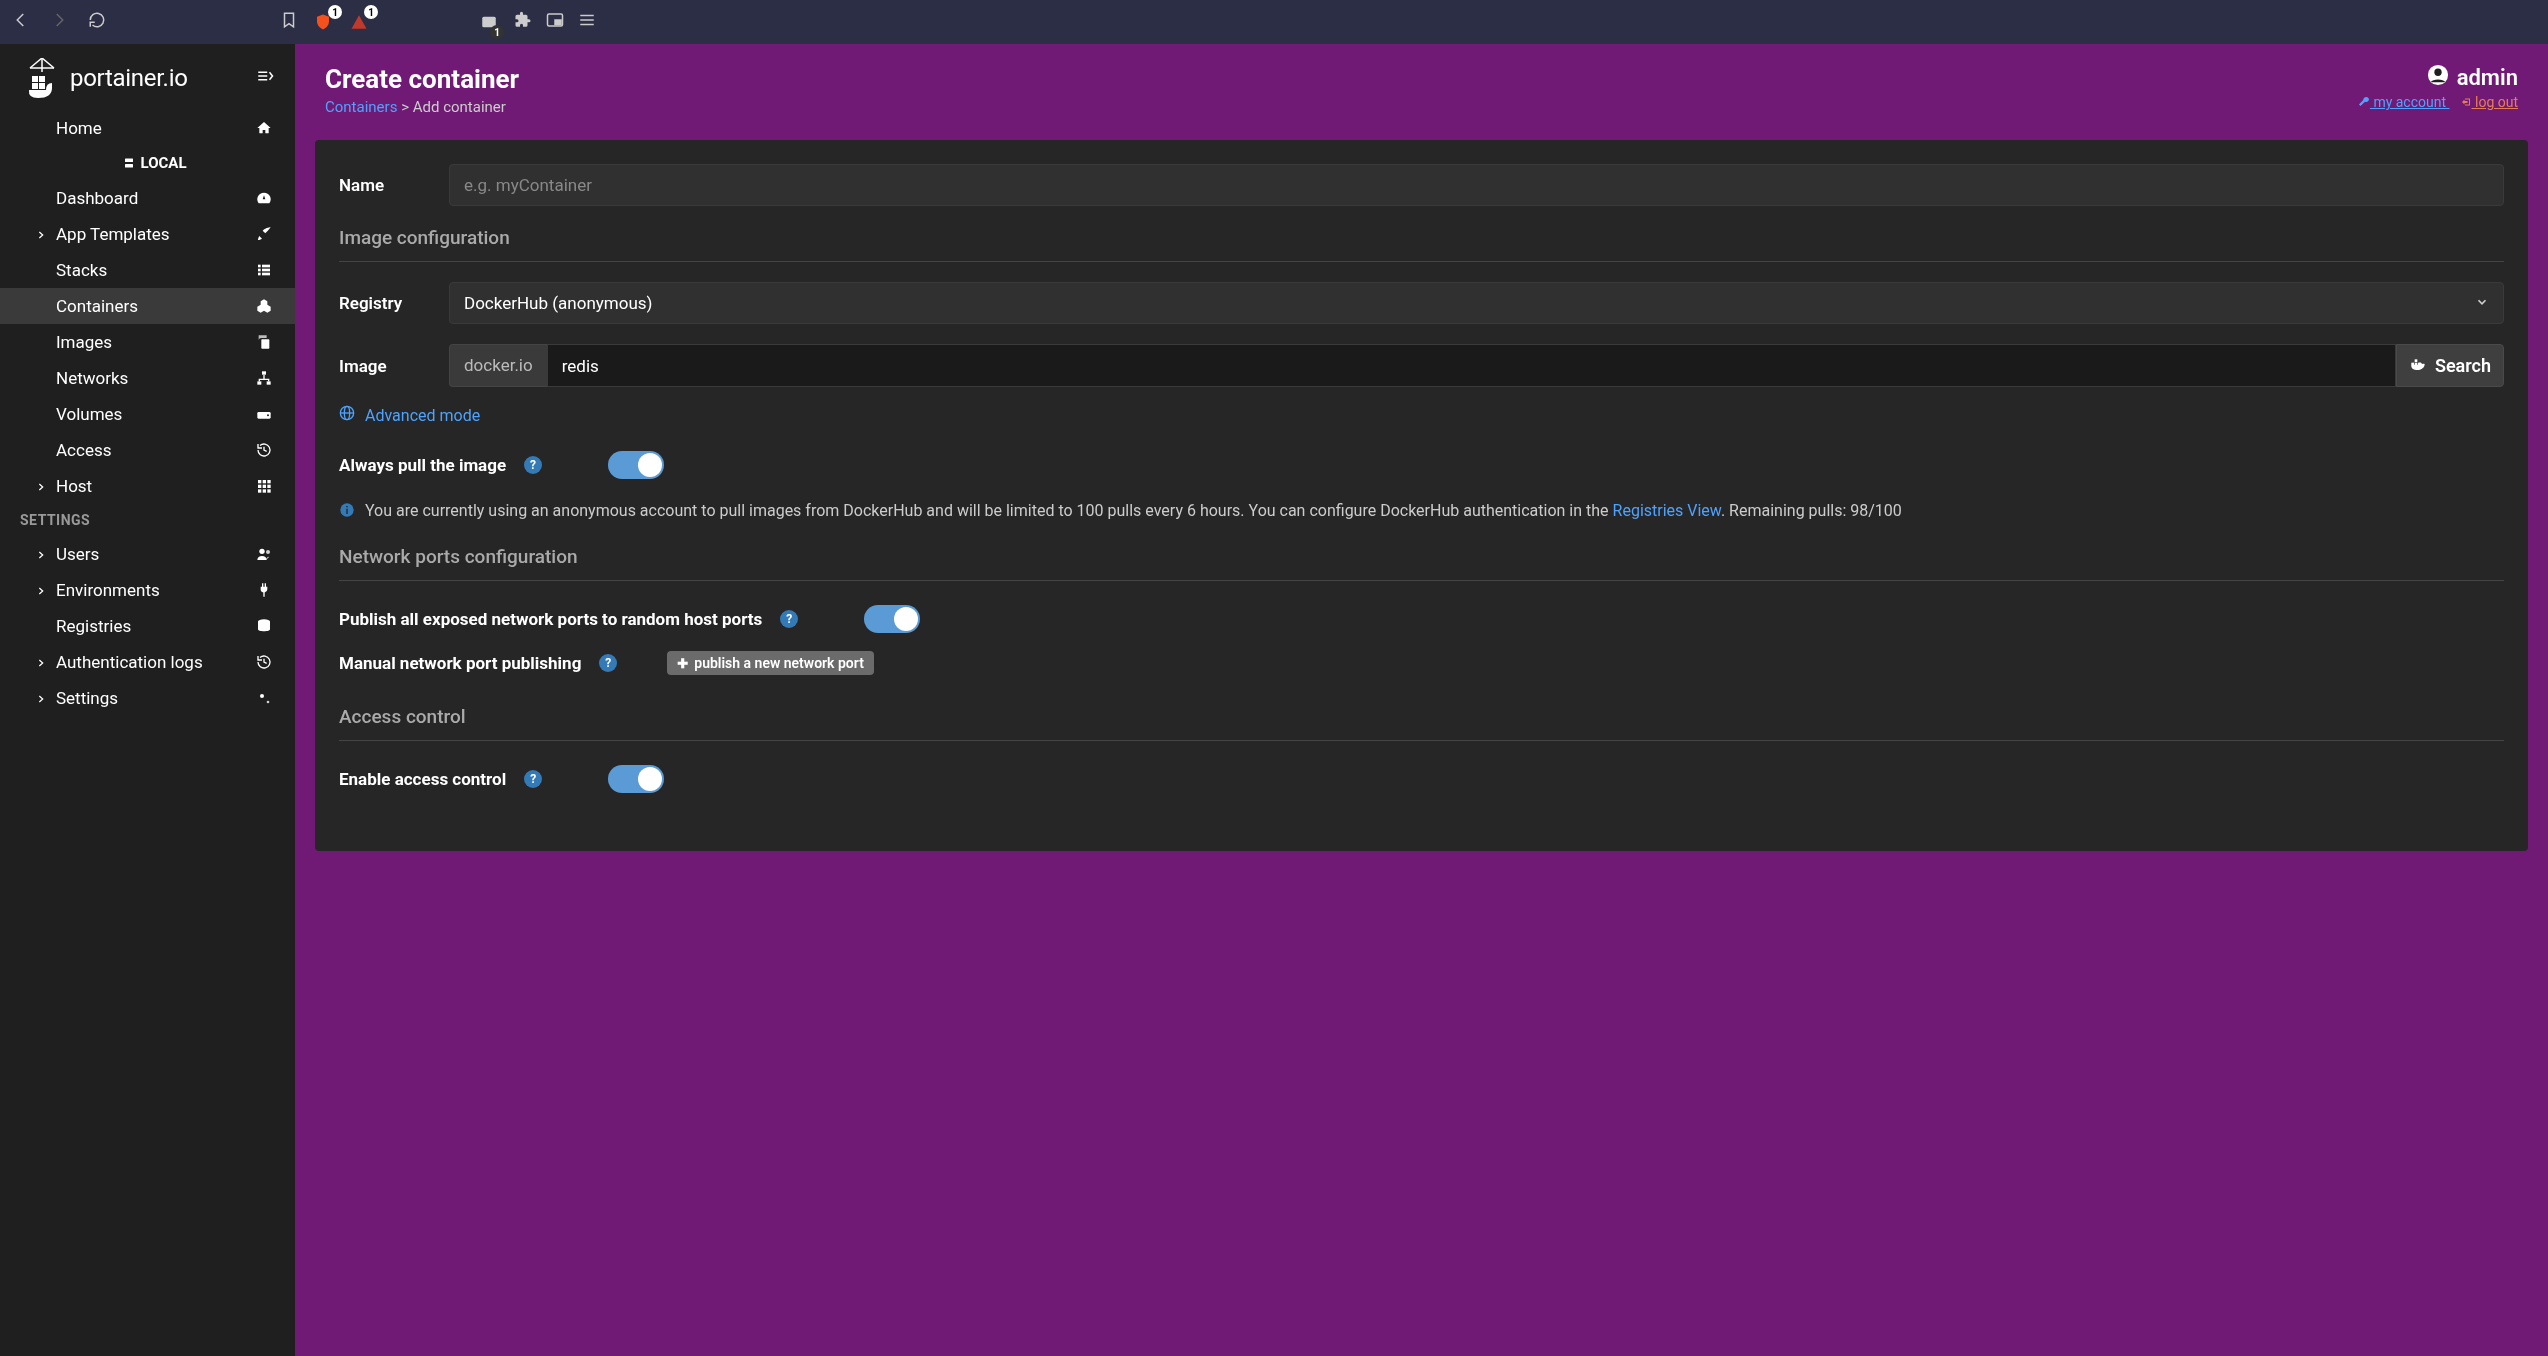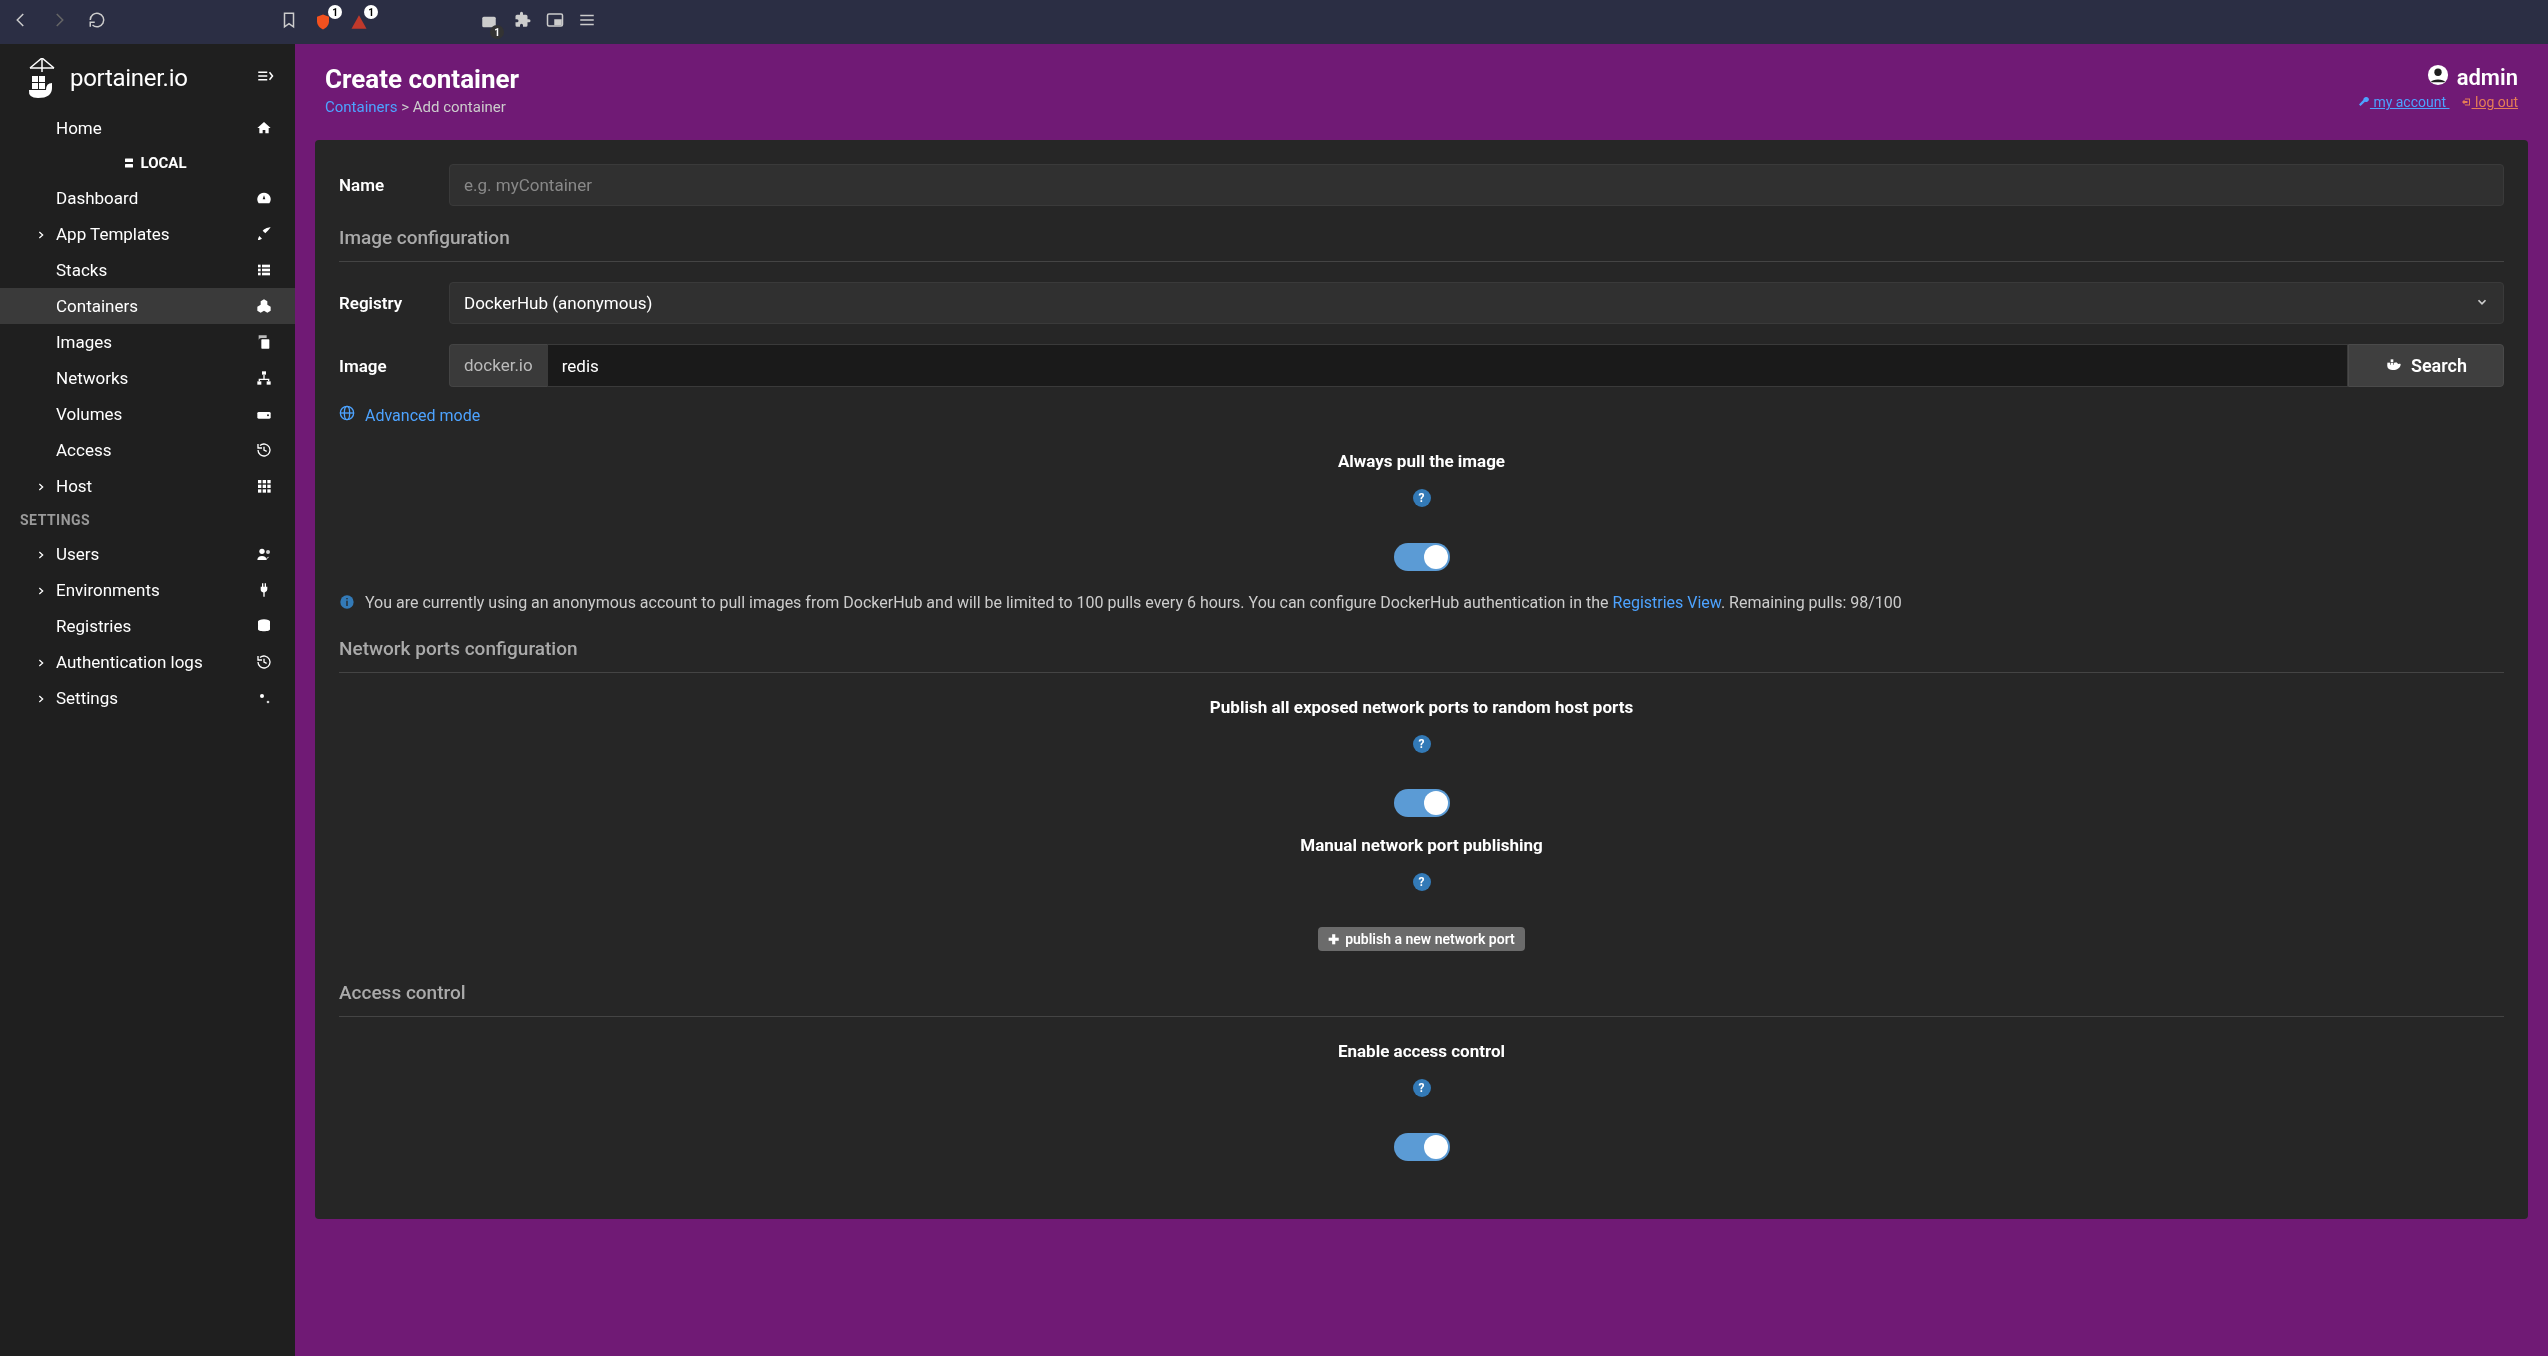--- a/index.html
+++ b/index.html
@@ -117,25 +117,25 @@
   .image-prefix {
     background: #3a3a3a; border: 1px solid #444; border-right:none; border-radius: 4px 0 0 4px;
     padding: 10px 14px; font-size: 17px; color: #bbb;
   }
   .image-field {
     flex:1; background: #1a1a1a; border: 1px solid #3a3a3a; border-radius: 0;
     padding: 10px 14px; font-size: 17px; color: #fff;
   }
   .search-btn {
     background: #3f3f3f; border: 1px solid #4a4a4a; border-radius: 0 4px 4px 0;
-    padding: 10px 36px; font-size: 18px; font-weight: 600; color: #fff;
+    padding: 10px 12px; font-size: 18px; font-weight: 600; color: #fff;
     display:flex; align-items:center; gap:8px; cursor:pointer;
   }
   .advanced-link { display:flex; gap:10px; align-items:center; color: var(--accent-link); font-size:16px; margin: 18px 0 26px 0; cursor:pointer;}
-  .toggle-row { display:flex; align-items:center; gap:18px; margin: 18px 0; flex-direction: column;}
+  .toggle-row { display:flex; align-items:center; gap:18px; margin: 18px 0;}
   .toggle-row .tlabel { font-size:17px; font-weight:700;}
   .help-icon { width:18px; height:18px; border-radius:50%; background: var(--accent-blue); color:#fff; display:inline-flex; align-items:center; justify-content:center; font-size:12px; font-weight:700;}
   .switch {
     width:56px; height:28px; border-radius:14px; background: var(--toggle-on);
     position:relative; cursor:pointer;
   }
   .switch::after {
     content:""; position:absolute; right:2px; top:2px; width:24px; height:24px;
     background:#fff; border-radius:50%;
   }

